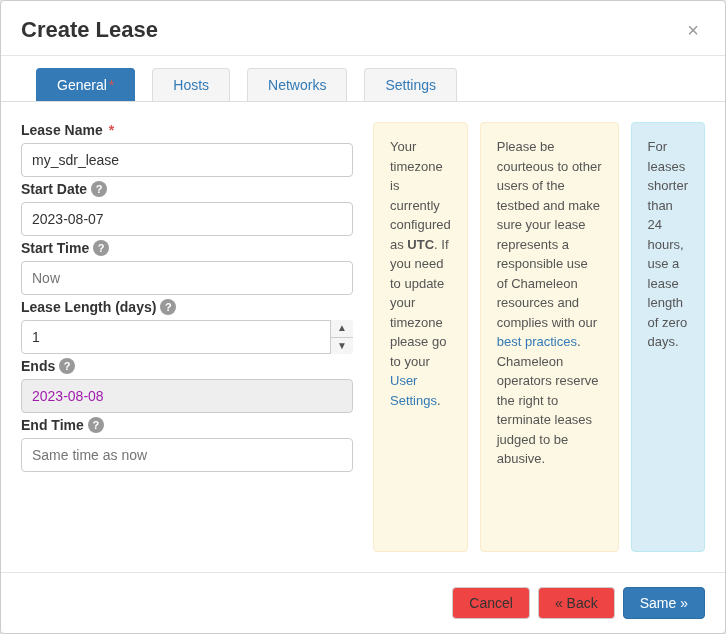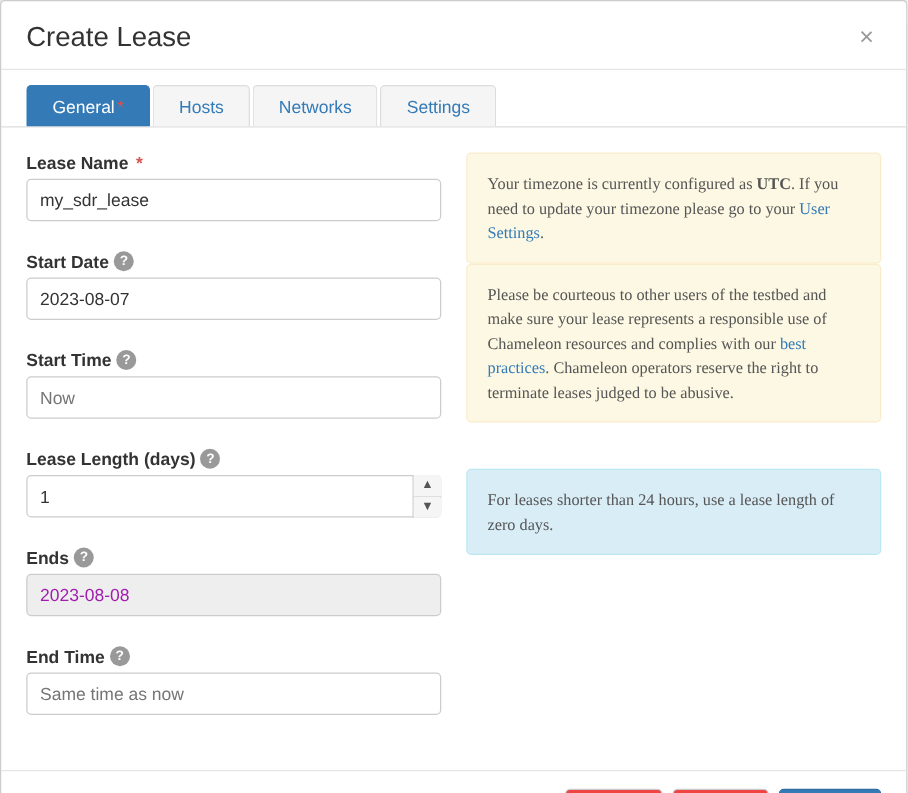--- a/index.html
+++ b/index.html
@@ -25,21 +25,21 @@
     }
     .modal-header {
       padding: 16px 20px 12px 20px;
       border-bottom: 1px solid #e5e5e5;
       display: flex;
       justify-content: space-between;
       align-items: center;
     }
     .modal-title {
       font-size: 22px;
-      font-weight: 400;
+      font-weight: 700;
       color: #333;
     }
     .close-btn {
       background: none;
       border: none;
       font-size: 20px;
       color: #999;
       cursor: pointer;
       line-height: 1;
       padding: 2px 6px;
@@ -53,20 +53,21 @@
     .tab {
       padding: 8px 20px;
       border: 1px solid #ddd;
       border-bottom: none;
       background: #f5f5f5;
       color: #337ab7;
       cursor: pointer;
       border-radius: 4px 4px 0 0;
       font-size: 14px;
       margin-right: 2px;
+      margin-left: 15px;
     }
     .tab.active {
       background: #337ab7;
       color: #fff;
       border-color: #337ab7;
     }
     .required-star {
       color: #d9534f;
       margin-left: 2px;
     }
@@ -74,21 +75,21 @@
       flex: 1;
       padding: 20px;
       display: flex;
       gap: 20px;
     }
     .form-section {
       flex: 1;
       max-width: 360px;
     }
     .form-group {
-      margin-bottom: 24px;
+      margin-bottom: 4px;
     }
     .form-label {
       display: flex;
       align-items: center;
       gap: 4px;
       margin-bottom: 5px;
       font-weight: 600;
       color: #333;
       font-size: 14px;
     }
@@ -161,42 +162,40 @@
       border-bottom: 1px solid #ccc;
       border-radius: 0 4px 0 0;
     }
     .spinner-btn:last-child {
       border-radius: 0 0 4px 0;
     }
 
     .info-section {
       flex: 1;
       display: flex;
-      flex-direction: column;
-      gap: 0;
-      font-family: Liberation Serif, serif;
+      flex-direction: row;
+      gap: 12px;
     }
     .alert-warning {
       background: #fcf8e3;
       border: 1px solid #faebcc;
       border-radius: 4px;
       padding: 14px 16px;
       color: #555;
       font-size: 13px;
       line-height: 1.5;
     }
     .alert-info {
       background: #d9edf7;
       border: 1px solid #bce8f1;
       border-radius: 4px;
       padding: 14px 16px;
       color: #555;
       font-size: 13px;
       line-height: 1.5;
-      margin-top: 37px;
     }
     .alert-link {
       color: #337ab7;
       text-decoration: none;
     }
     .bold-text { font-weight: bold; }
     .modal-footer {
       padding: 14px 20px;
       border-top: 1px solid #e5e5e5;
       display: flex;

